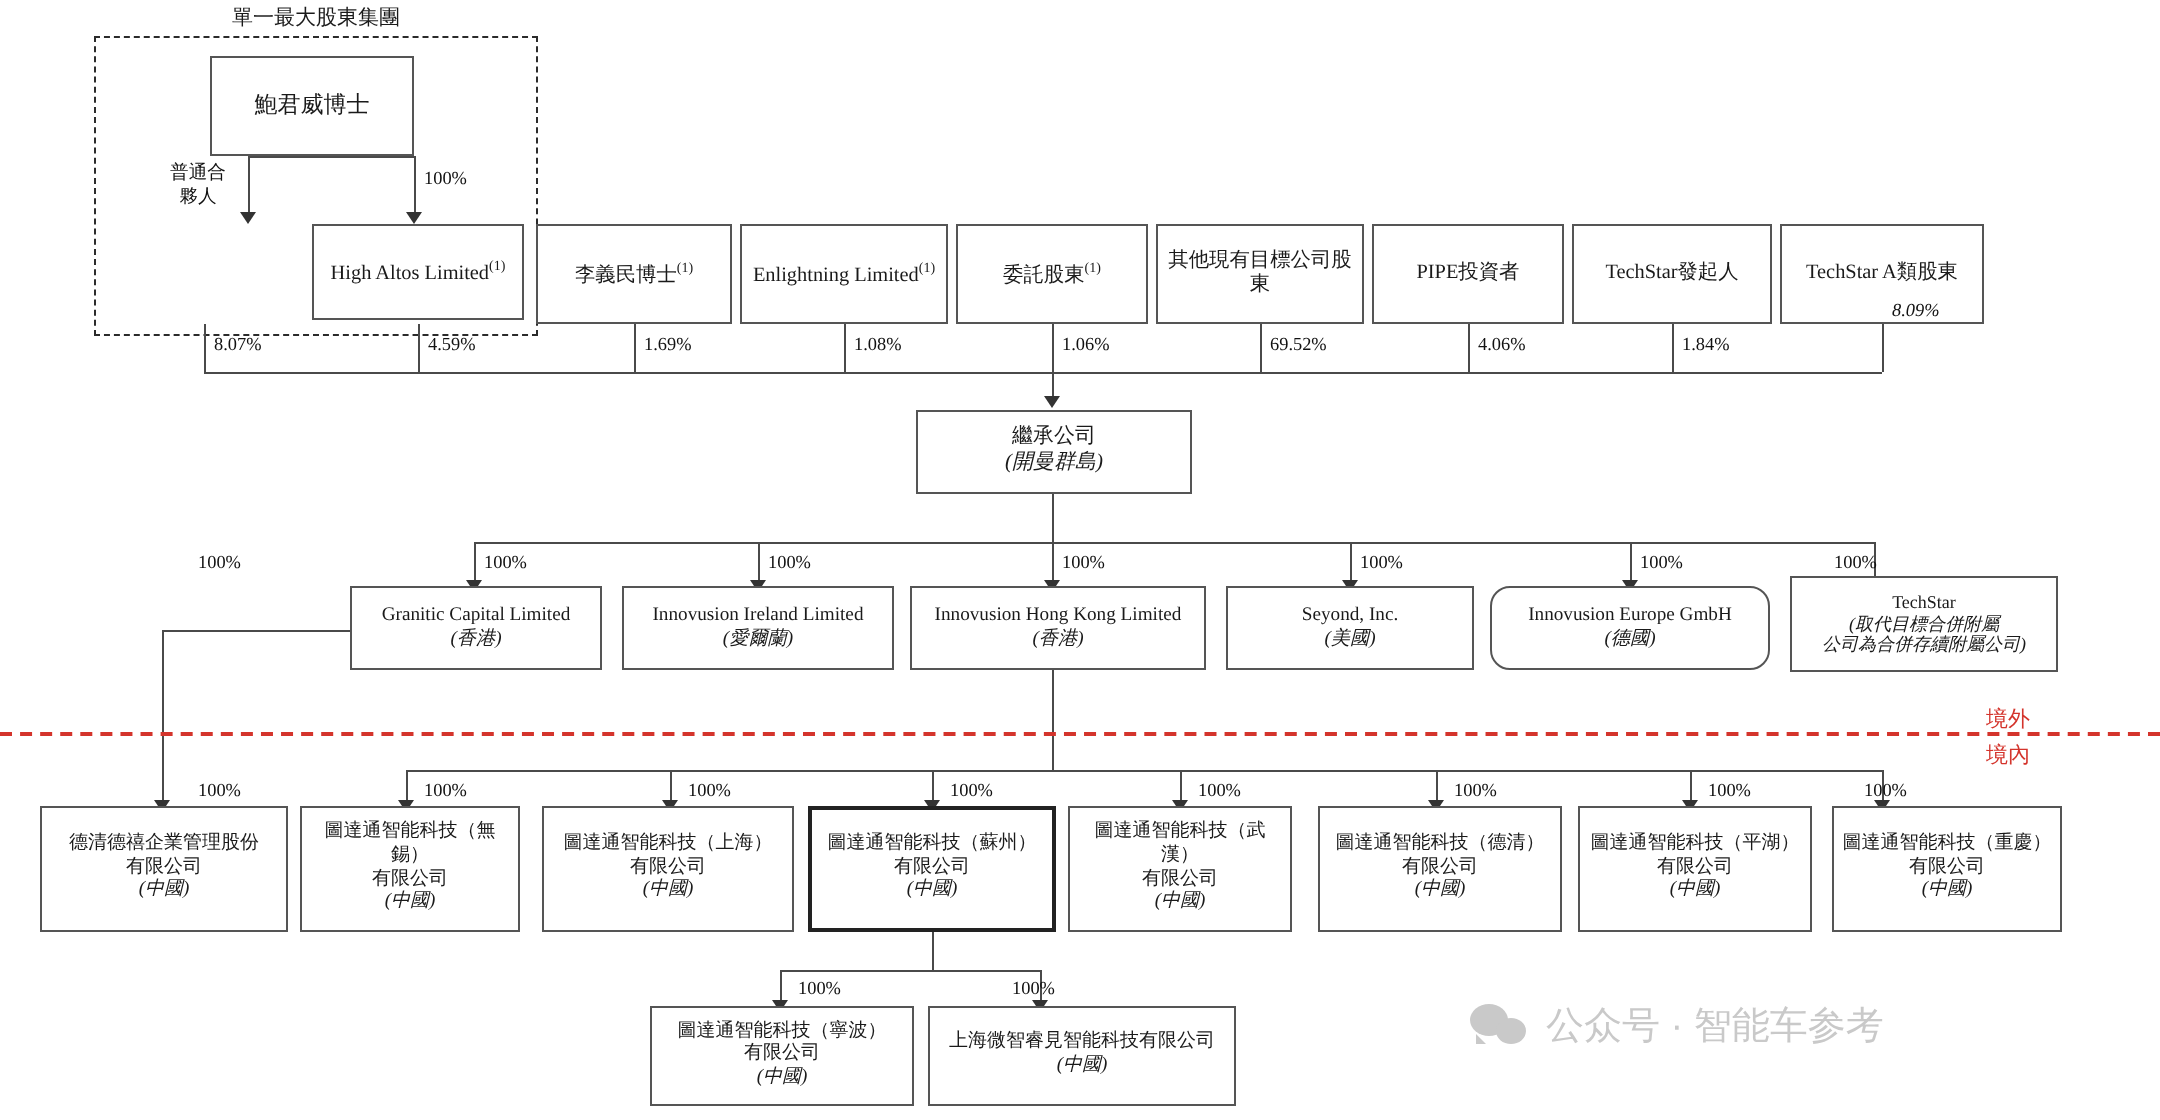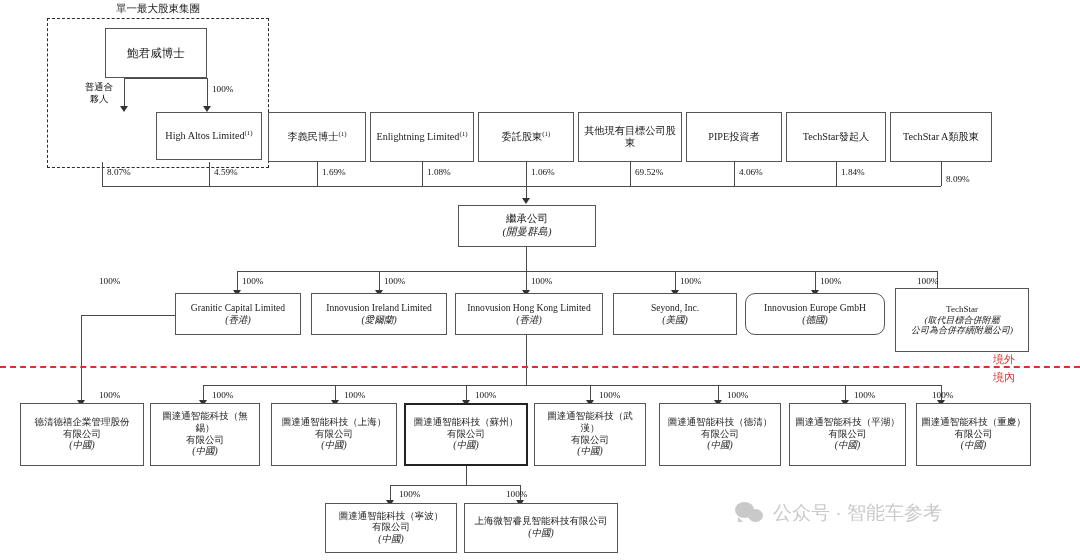--- a/index.html
+++ b/index.html
@@ -149,21 +149,21 @@
   <div class="ln v" style="left:941px;top:162px;height:24px;"></div>
 
   <div class="pct" style="left:107px;top:167px;">8.07%</div>
   <div class="pct" style="left:214px;top:167px;">4.59%</div>
   <div class="pct" style="left:322px;top:167px;">1.69%</div>
   <div class="pct" style="left:427px;top:167px;">1.08%</div>
   <div class="pct" style="left:531px;top:167px;">1.06%</div>
   <div class="pct" style="left:635px;top:167px;">69.52%</div>
   <div class="pct" style="left:739px;top:167px;">4.06%</div>
   <div class="pct" style="left:841px;top:167px;">1.84%</div>
-  <div class="pct" style="left:946px;top:174px;">8.09%</div>
+  <div class="pct" style="left:946px;top:150px;font-style:italic;">8.09%</div>
 
   <div class="ln h" style="left:102px;top:186px;width:839px;"></div>
   <div class="ln v" style="left:526px;top:186px;height:14px;"></div>
   <div class="arw" style="left:522px;top:198px;"></div>
 
   <div class="box t-issuer" style="left:458px;top:205px;width:138px;height:42px;">
     <span class="nm">繼承公司</span>
     <span class="loc">(開曼群島)</span>
   </div>
 
@@ -204,21 +204,21 @@
     <span class="loc">(香港)</span>
   </div>
   <div class="box t-sub2" style="left:613px;top:293px;width:124px;height:42px;">
     <span class="nm">Seyond, Inc.</span>
     <span class="loc">(美國)</span>
   </div>
   <div class="box t-sub2" style="left:745px;top:293px;width:140px;height:42px;border-radius:10px;">
     <span class="nm">Innovusion Europe GmbH</span>
     <span class="loc">(德國)</span>
   </div>
-  <div class="box t-sub2" style="left:895px;top:288px;width:134px;height:64px;font-size:9px;">
+  <div class="box t-sub2" style="left:895px;top:288px;width:134px;height:48px;font-size:9px;">
     <span class="nm">TechStar</span>
     <span class="loc" style="white-space:pre-line;">(取代目標合併附屬
 公司為合併存續附屬公司)</span>
   </div>
 
   <div class="ln h" style="left:81px;top:315px;width:95px;"></div>
   <div class="ln v" style="left:81px;top:315px;height:87px;"></div>
   <div class="arw" style="left:77px;top:400px;"></div>
 
   <div class="ln v" style="left:526px;top:335px;height:50px;"></div>

